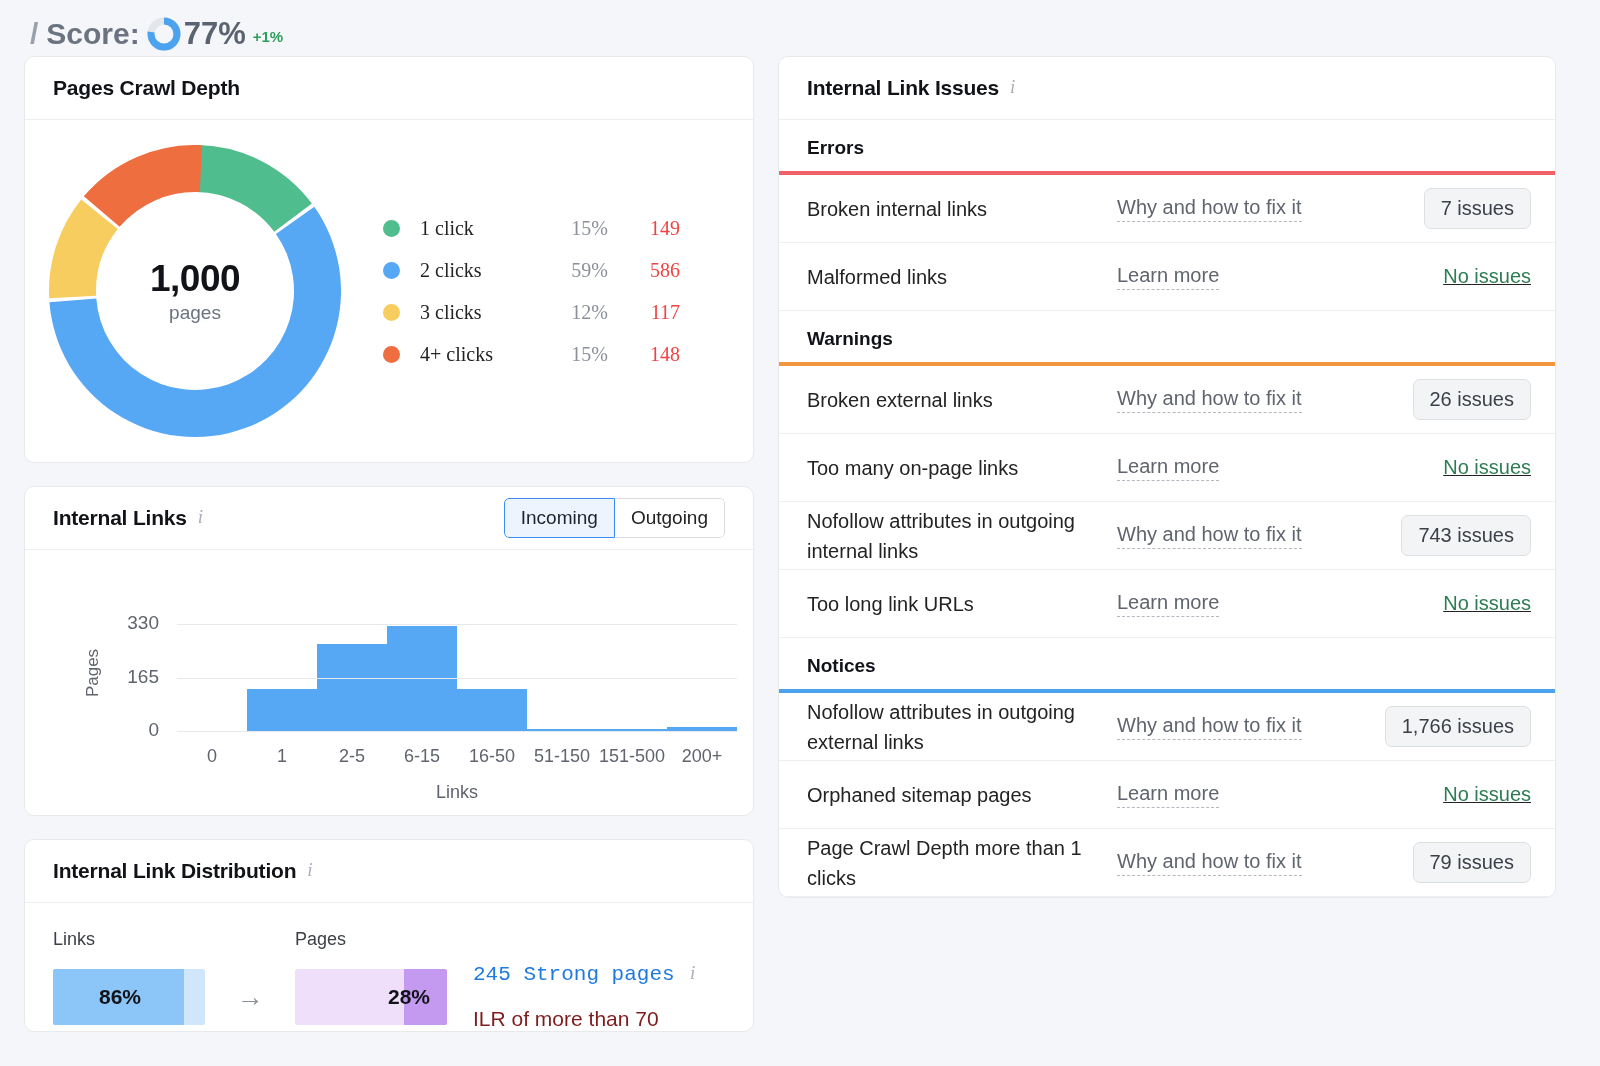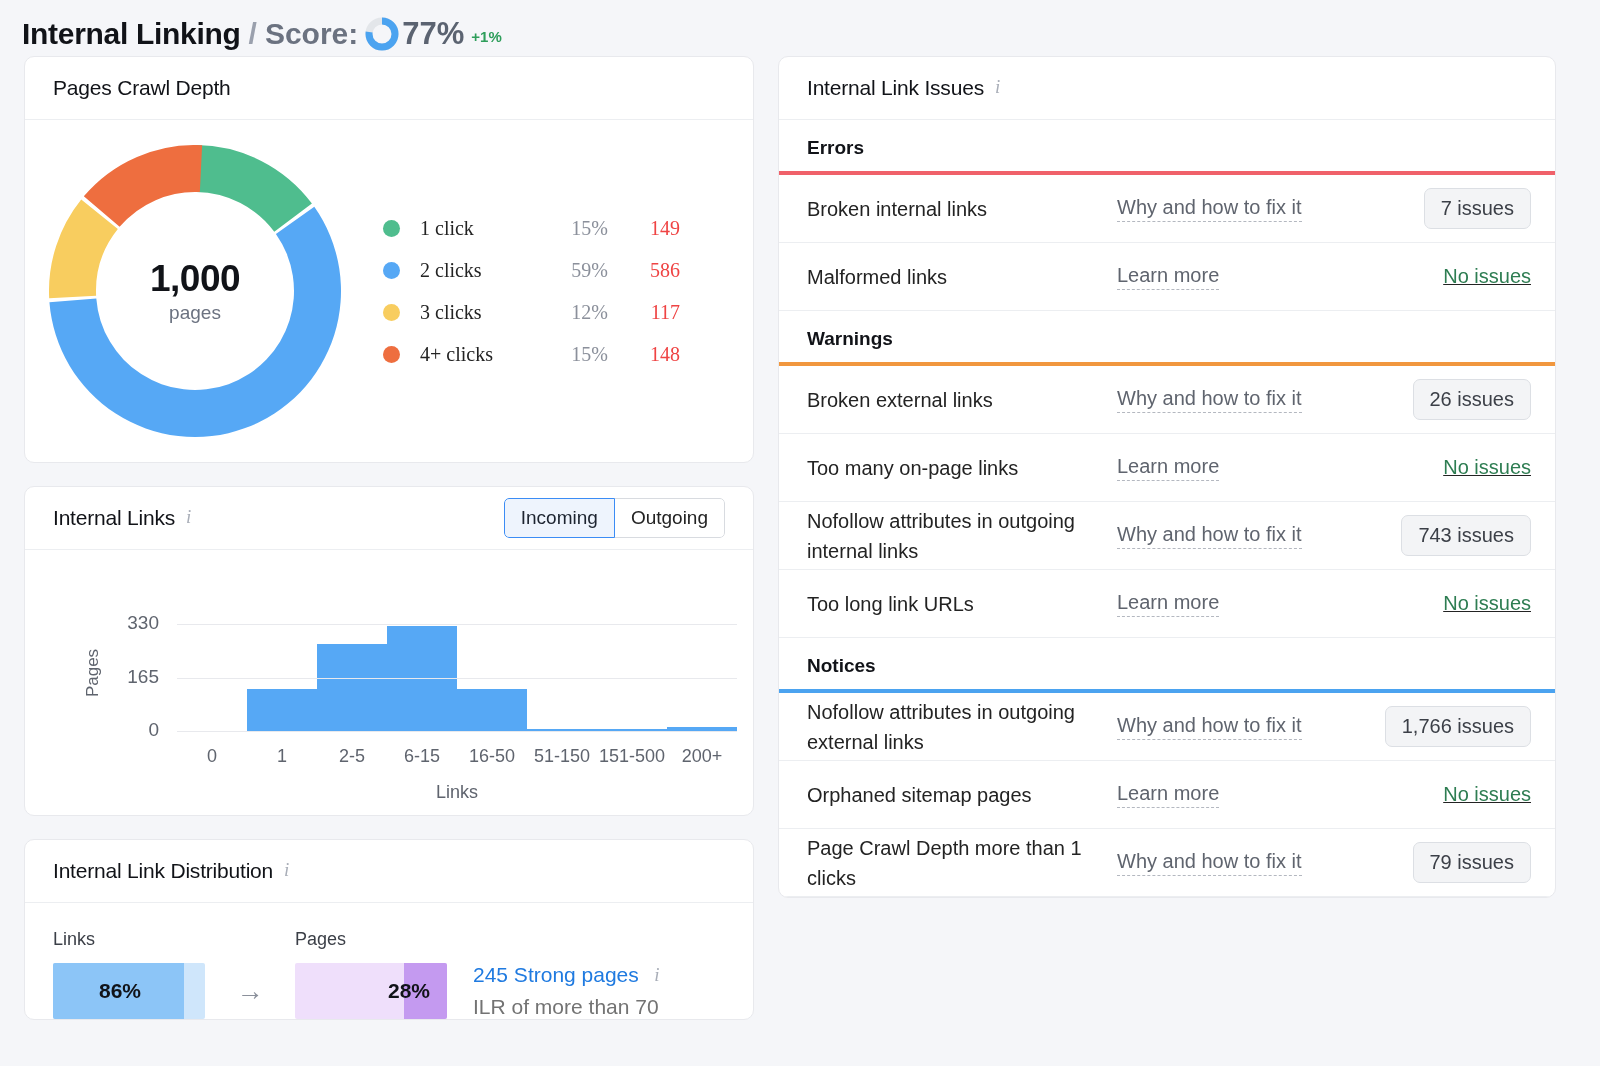--- a/index.html
+++ b/index.html
@@ -40,21 +40,21 @@
     margin-bottom: 23px;
     overflow: hidden;
   }
   .card-head {
     height: 63px;
     display: flex; align-items: center;
     padding: 0 28px;
     border-bottom: 1px solid #eceef1;
   }
   .card-title {
-    font-size: 21px; font-weight: normal; color: #111318; letter-spacing: -0.2px;
+    font-size: 21px; font-weight: bold; color: #111318; letter-spacing: -0.2px;
   }
   .info-i {
     display: inline-block; margin-left: 11px;
     font-family: "Liberation Serif", serif;
     font-style: italic;
     font-size: 19px; color: #a9aeb8; font-weight: normal;
     position: relative; top: -1px;
   }
 
   
@@ -124,22 +124,22 @@
   .dbar-fill { position: absolute; top: 0; bottom: 0; }
   .dbar-txt { position: relative; font-size: 21px; font-weight: bold; color: #111318; margin-left: 29px; }
   .dbar-links { background: #cfe6fb; }
   .dbar-links .dbar-fill { left: 0; background: #8cc5f7; }
   .dbar-links .dbar-txt { padding-left: 17px; }
   .dbar-pages { background: #efdffb; margin-left: 0; }
   .dbar-pages .dbar-fill { right: 0; background: #c49af0; }
   .dbar-pages .dbar-txt { margin-left: auto; padding-right: 17px; }
   .dist-arrow { width: 90px; text-align: center; font-size: 27px; color: #8b909b; }
   .dist-note { margin-left: 26px; }
-  .dist-link { font-size: 21px; color: #1f7ae0; cursor: pointer; }
-  .dist-sub { font-size: 21px; color: #737373; margin-top: 8px; }
+  .dist-link { font-size: 21px; color: #1f7ae0; cursor: pointer; font-family: Liberation Mono, monospace; }
+  .dist-sub { font-size: 21px; color: #7f1d1d; margin-top: 21px; }
 
   
   .issues-card { padding-bottom: 0; }
   .sec-head {
     padding: 17px 28px 12px 28px;
     font-size: 19px; font-weight: bold; color: #111318;
   }
   .sec-rule { height: 4px; }
   .issue-row {
     display: flex; align-items: center;
@@ -160,21 +160,20 @@
     font-size: 20px; color: #3b3f47; cursor: pointer;
   }
   .no-issues { font-size: 20px; color: #2e7d52; }
 </style>
 </head>
 <body>
 
 <div class="page">
 
   <div class="page-header">
-    <span class="ph-title">Internal Linking</span>
     <span class="ph-sep">/</span>
     <span class="ph-score-label">Score:</span>
     <svg class="ph-donut" width="34" height="34" viewBox="0 0 34 34">
       <circle cx="17" cy="17" r="13" fill="none" stroke="#e3e6ea" stroke-width="7"></circle>
       <circle id="score-arc" cx="17" cy="17" r="13" fill="none" stroke="#4ba3f0" stroke-width="7" stroke-dasharray="62.89 18.79" transform="rotate(-90 17 17)"></circle>
     </svg>
     <span class="ph-score-val">77%</span>
     <span class="ph-delta">+1%</span>
   </div>
 

